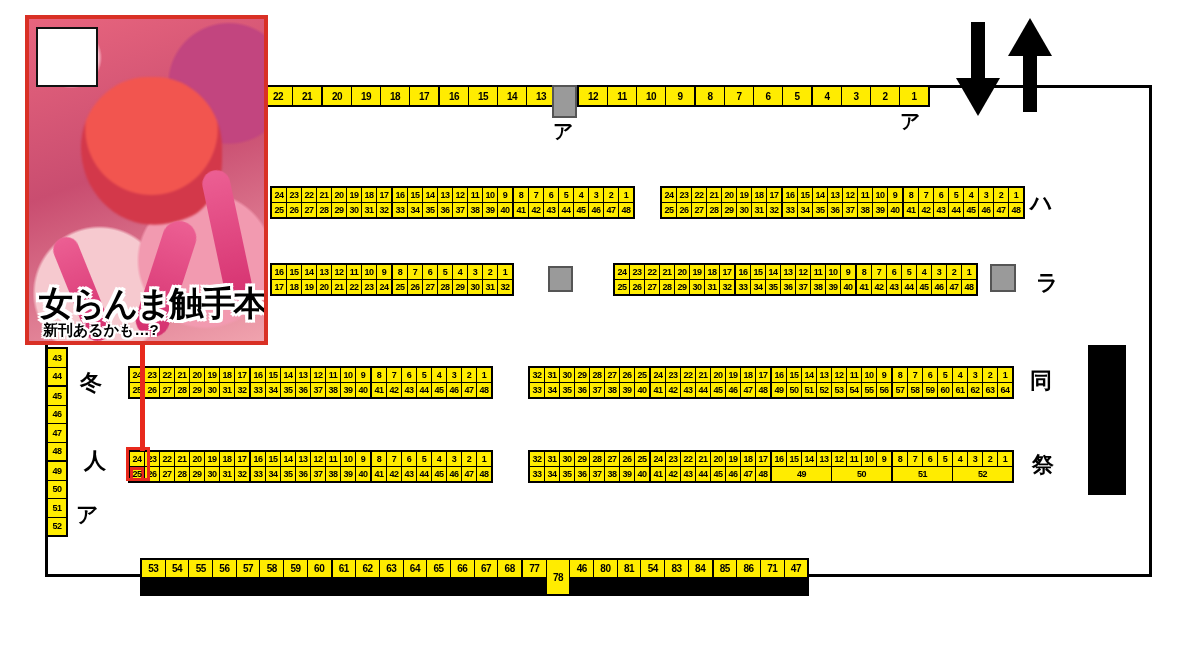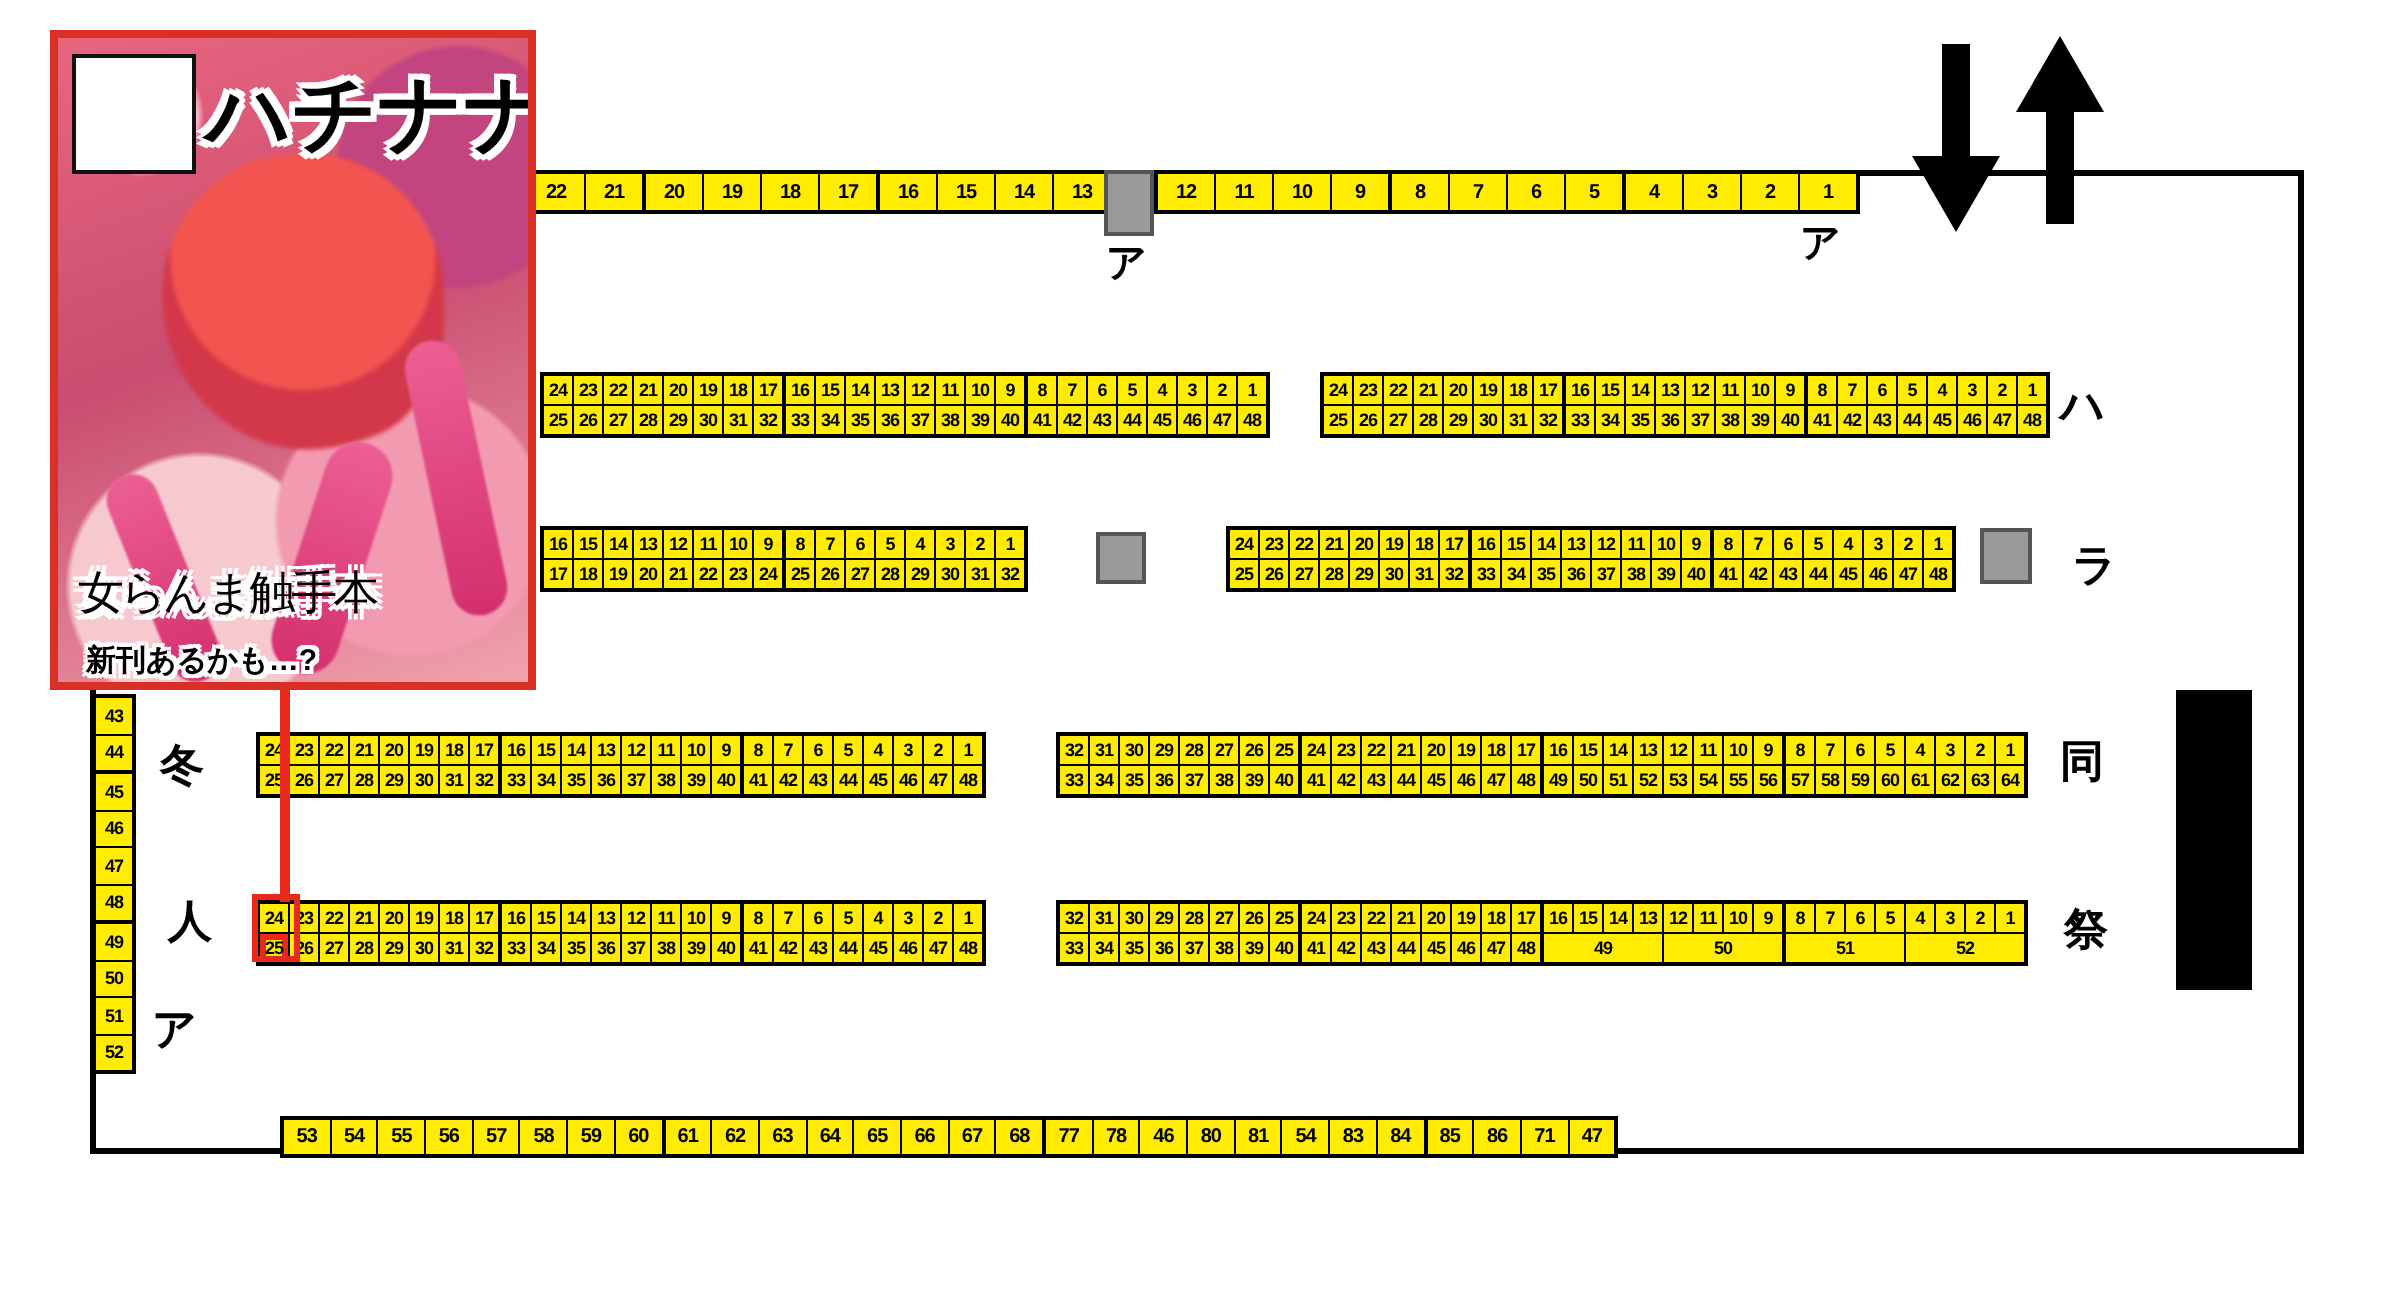--- a/index.html
+++ b/index.html
@@ -54,21 +54,21 @@
            radial-gradient(circle at 50% 42%, #e23b4e 0 26%, transparent 27%),
            radial-gradient(circle at 52% 55%, #ffd9c8 0 10%, transparent 11%),
            linear-gradient(160deg,#e8657e 0%,#c94d70 45%,#f0a3ae 100%);}
   .cover .hair{position:absolute;left:22%;top:18%;width:60%;height:46%;border-radius:50% 50% 45% 55%;
          background:radial-gradient(circle at 50% 35%,#f2554f 0 55%,#d3384a 56% 80%,transparent 81%);
          filter:blur(1px);}
   .cover .tentacle{position:absolute;background:linear-gradient(180deg,#ec5f93,#d42f6e);border-radius:40px;filter:blur(0.5px);}
   .cover .white-square{position:absolute;left:7px;top:8px;width:62px;height:60px;background:#fff;border:2px solid #111;box-sizing:border-box;}
   .cover .circle-name{position:absolute;left:74px;top:10px;font-size:42px;font-weight:bold;color:#000;white-space:nowrap;
          text-shadow:-3px -3px 0 #fff,3px -3px 0 #fff,-3px 3px 0 #fff,3px 3px 0 #fff,0 -3px 0 #fff,0 3px 0 #fff,-3px 0 0 #fff,3px 0 0 #fff;}
-  .cover .book-title{position:absolute;left:10px;top:262px;font-size:23px;font-weight:normal;color:#000;white-space:nowrap;letter-spacing:-2px;
+  .cover .book-title{position:absolute;left:10px;top:262px;font-size:34px;font-weight:bold;color:#000;white-space:nowrap;letter-spacing:-2px;
          text-shadow:-3px -3px 0 #fff,3px -3px 0 #fff,-3px 3px 0 #fff,3px 3px 0 #fff,0 -3px 0 #fff,0 3px 0 #fff,-3px 0 0 #fff,3px 0 0 #fff;}
   .cover .book-subtitle{position:absolute;left:14px;top:302px;font-size:15px;font-weight:bold;color:#000;white-space:nowrap;
          text-shadow:-2px -2px 0 #fff,2px -2px 0 #fff,-2px 2px 0 #fff,2px 2px 0 #fff,0 -2px 0 #fff,0 2px 0 #fff,-2px 0 0 #fff,2px 0 0 #fff;}
 
   .callout-line{position:absolute;left:140px;top:345px;width:5px;height:106px;background:#e8291c;}
   .callout-box{position:absolute;left:126px;top:447px;width:24px;height:34px;border:3px solid #e8291c;box-sizing:border-box;}
 </style>
 </head>
 <body>
 
@@ -685,21 +685,21 @@
           <div class="seat-cell" style="width: 22.7px; height: 17px;">62</div>
           <div class="seat-cell" style="width: 22.7px; height: 17px;">63</div>
           <div class="seat-cell" style="width: 22.7px; height: 17px;">64</div>
           <div class="seat-cell" style="width: 22.7px; height: 17px;">65</div>
           <div class="seat-cell" style="width: 22.7px; height: 17px;">66</div>
           <div class="seat-cell" style="width: 22.7px; height: 17px;">67</div>
           <div class="seat-cell" style="width: 22.7px; height: 17px;">68</div>
         </div>
         <div class="seat-group">
           <div class="seat-cell" style="width: 22.7px; height: 17px;">77</div>
-          <div class="seat-cell" style="width: 22.7px; height: 17px;">78</div>
+          <div class="seat-cell" style="width: 22.7px; height: 34px;">78</div>
           <div class="seat-cell" style="width: 22.7px; height: 17px;">46</div>
           <div class="seat-cell" style="width: 22.7px; height: 17px;">80</div>
           <div class="seat-cell" style="width: 22.7px; height: 17px;">81</div>
           <div class="seat-cell" style="width: 22.7px; height: 17px;">54</div>
           <div class="seat-cell" style="width: 22.7px; height: 17px;">83</div>
           <div class="seat-cell" style="width: 22.7px; height: 17px;">84</div>
         </div>
         <div class="seat-group">
           <div class="seat-cell" style="width: 22.7px; height: 17px;">85</div>
           <div class="seat-cell" style="width: 22.7px; height: 17px;">86</div>
@@ -747,18 +747,17 @@
 
   <div class="callout-line"></div>
   <div class="callout-box"></div>
 
   <div class="cover">
     <div class="hair"></div>
     <div class="tentacle" style="left:120px;top:200px;width:34px;height:120px;transform:rotate(18deg);"></div>
     <div class="tentacle" style="left:40px;top:215px;width:26px;height:110px;transform:rotate(-22deg);"></div>
     <div class="tentacle" style="left:185px;top:150px;width:28px;height:140px;transform:rotate(-12deg);"></div>
     <div class="white-square"></div>
-    <div class="circle-name">ハチナナ</div>
     <div class="book-title">女らんま触手本</div>
     <div class="book-subtitle">新刊あるかも…?</div>
   </div>
 
 </div>
 
 </body></html>

